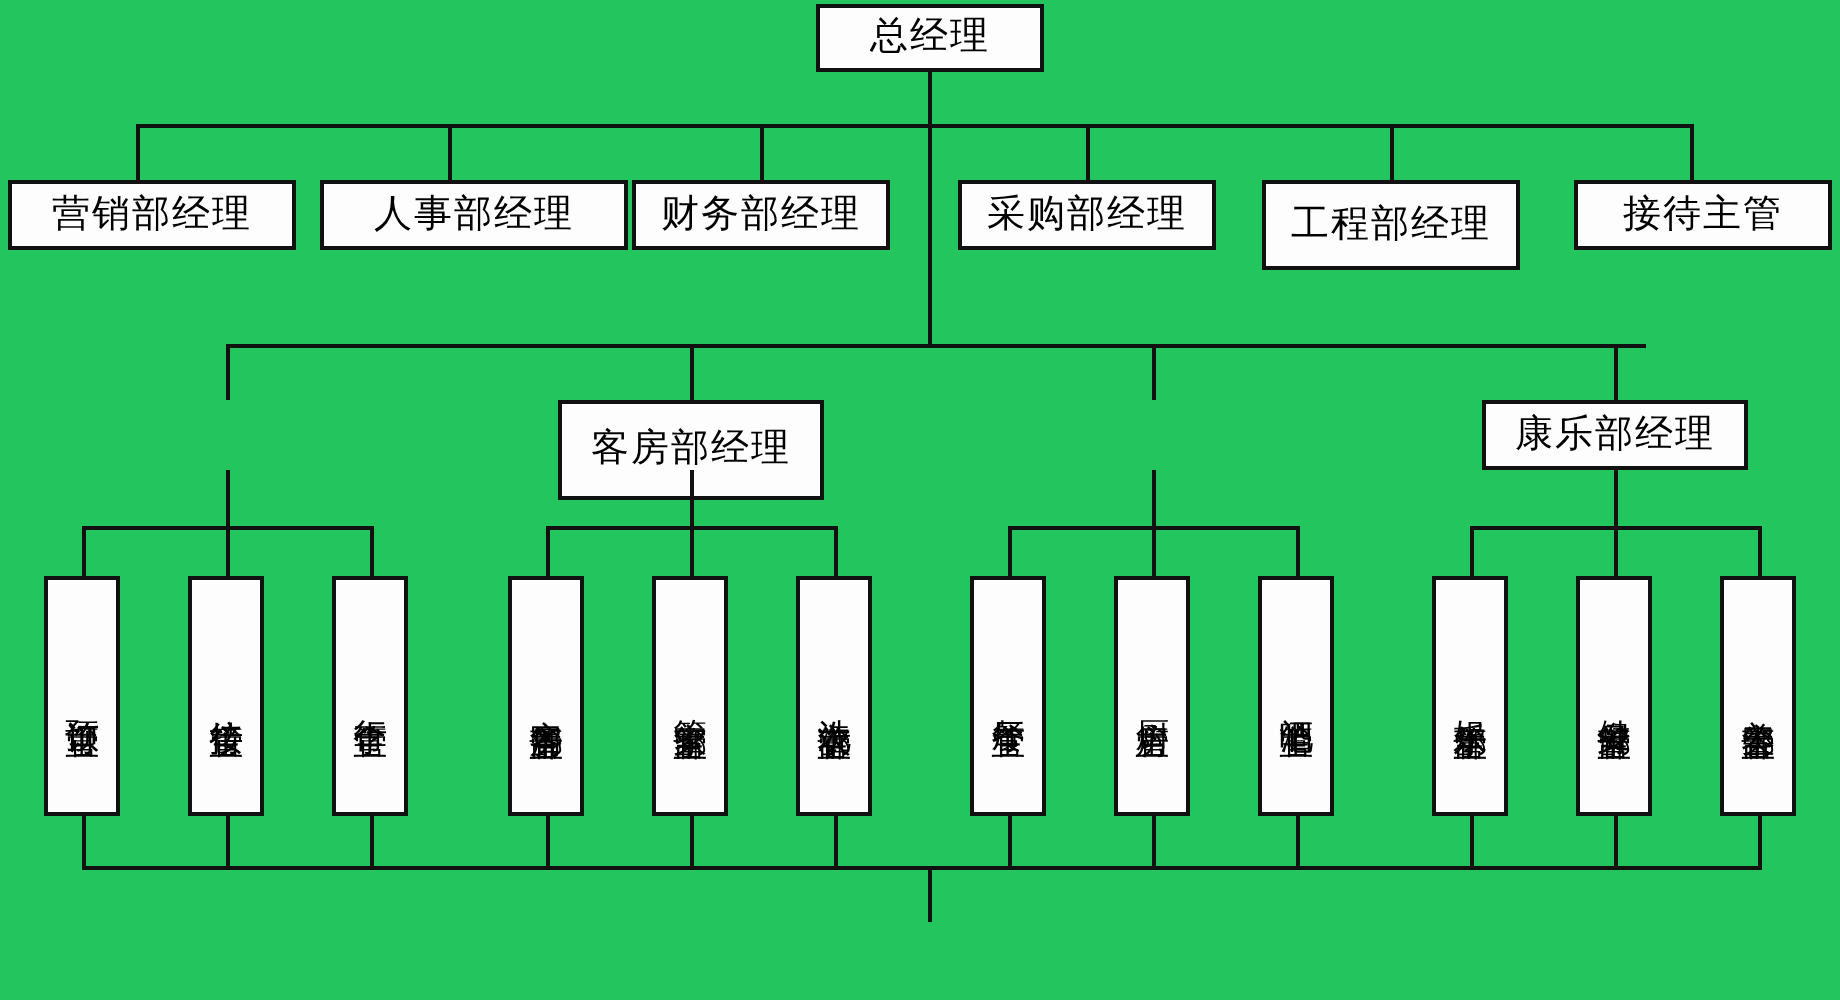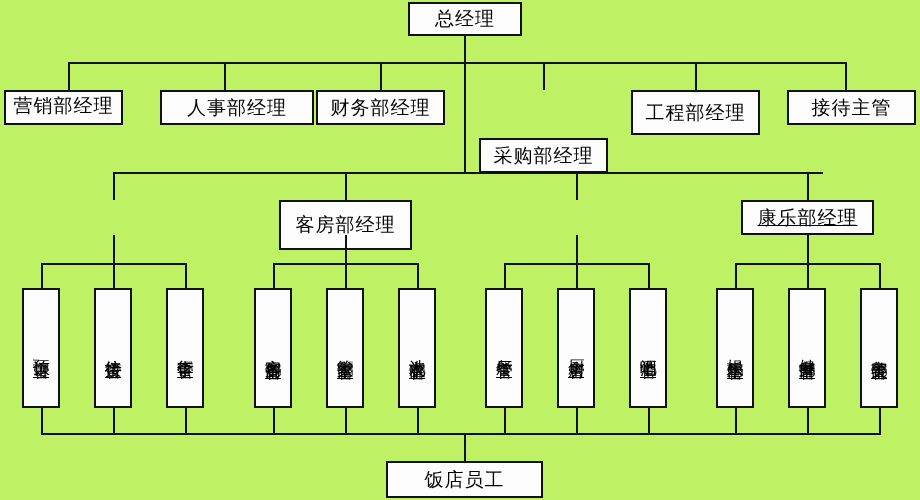--- a/index.html
+++ b/index.html
@@ -8,21 +8,21 @@
     background: #ffffff;
   }
   body {
     font-family: "Liberation Serif", "DejaVu Serif", serif;
     color: #000000;
   }
   #org-chart {
     position: relative;
     width: 920px;
     height: 500px;
-    background: #bef264;
+    background: #22c55e;
     overflow: hidden;
   }
   .node {
     position: absolute;
     box-sizing: border-box;
     border: 2px solid #111111;
     background: #fdfdfd;
     display: flex;
     align-items: center;
     justify-content: center;
@@ -67,50 +67,50 @@
 
   <div class="line h" style="left:68px; top:62px; width:779px;"></div>
 
   <div class="line v" style="left:68px; top:62px; height:28px;"></div>
   <div class="line v" style="left:224px; top:62px; height:28px;"></div>
   <div class="line v" style="left:380px; top:62px; height:28px;"></div>
   <div class="line v" style="left:543px; top:62px; height:28px;"></div>
   <div class="line v" style="left:695px; top:62px; height:28px;"></div>
   <div class="line v" style="left:845px; top:62px; height:28px;"></div>
 
-  <div class="node horiz" style="left:4px; top:90px; width:119px; height:35px;font-family:Liberation Mono, monospace;">
+  <div class="node horiz" style="left:4px; top:90px; width:144px; height:35px;">
     <span>营销部经理</span>
   </div>
   <div class="node horiz" style="left:160px; top:90px; width:154px; height:35px;">
     <span>人事部经理</span>
   </div>
   <div class="node horiz" style="left:316px; top:90px; width:129px; height:35px;">
     <span>财务部经理</span>
   </div>
-  <div class="node horiz" style="left:479px; top:90px; width:129px; height:35px;margin-top:48px;">
+  <div class="node horiz" style="left:479px; top:90px; width:129px; height:35px;">
     <span>采购部经理</span>
   </div>
   <div class="node horiz" style="left:631px; top:90px; width:129px; height:45px;">
     <span>工程部经理</span>
   </div>
   <div class="node horiz" style="left:787px; top:90px; width:129px; height:35px;">
     <span>接待主管</span>
   </div>
 
   <div class="line h" style="left:113px; top:172px; width:710px;"></div>
 
   <div class="line v" style="left:113px; top:172px; height:28px;"></div>
   <div class="line v" style="left:345px; top:172px; height:28px;"></div>
   <div class="line v" style="left:576px; top:172px; height:28px;"></div>
   <div class="line v" style="left:807px; top:172px; height:28px;"></div>
 
   <div class="node horiz" style="left:279px; top:200px; width:133px; height:50px;">
     <span>客房部经理</span>
   </div>
-  <div class="node horiz" style="left:741px; top:200px; width:133px; height:35px;text-decoration:underline;">
+  <div class="node horiz" style="left:741px; top:200px; width:133px; height:35px;">
     <span>康乐部经理</span>
   </div>
 
   <div class="line v" style="left:113px; top:235px; height:28px;"></div>
   <div class="line h" style="left:41px; top:263px; width:146px;"></div>
   <div class="line v" style="left:41px; top:263px; height:25px;"></div>
   <div class="line v" style="left:113px; top:263px; height:25px;"></div>
   <div class="line v" style="left:185px; top:263px; height:25px;"></div>
 
   <div class="node vert" style="left:22px; top:288px; width:38px; height:120px;">
@@ -181,17 +181,14 @@
   <div class="line v" style="left:576px; top:408px; height:25px;"></div>
   <div class="line v" style="left:648px; top:408px; height:25px;"></div>
   <div class="line v" style="left:735px; top:408px; height:25px;"></div>
   <div class="line v" style="left:807px; top:408px; height:25px;"></div>
   <div class="line v" style="left:879px; top:408px; height:25px;"></div>
 
   <div class="line h" style="left:41px; top:433px; width:840px;"></div>
 
   <div class="line v" style="left:464px; top:433px; height:28px;"></div>
 
-  <div class="node horiz" style="left:386px; top:461px; width:157px; height:37px;">
-    <span>饭店员工</span>
-  </div>
 
 </div>
 
 </body></html>

